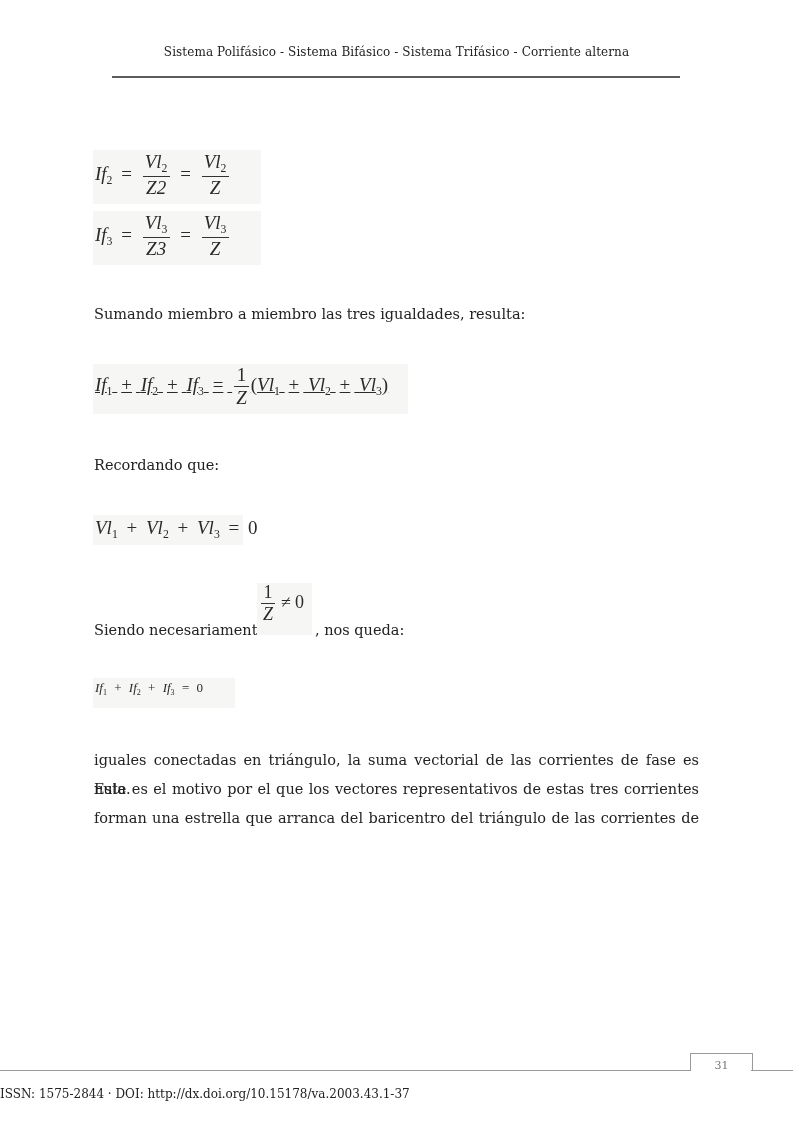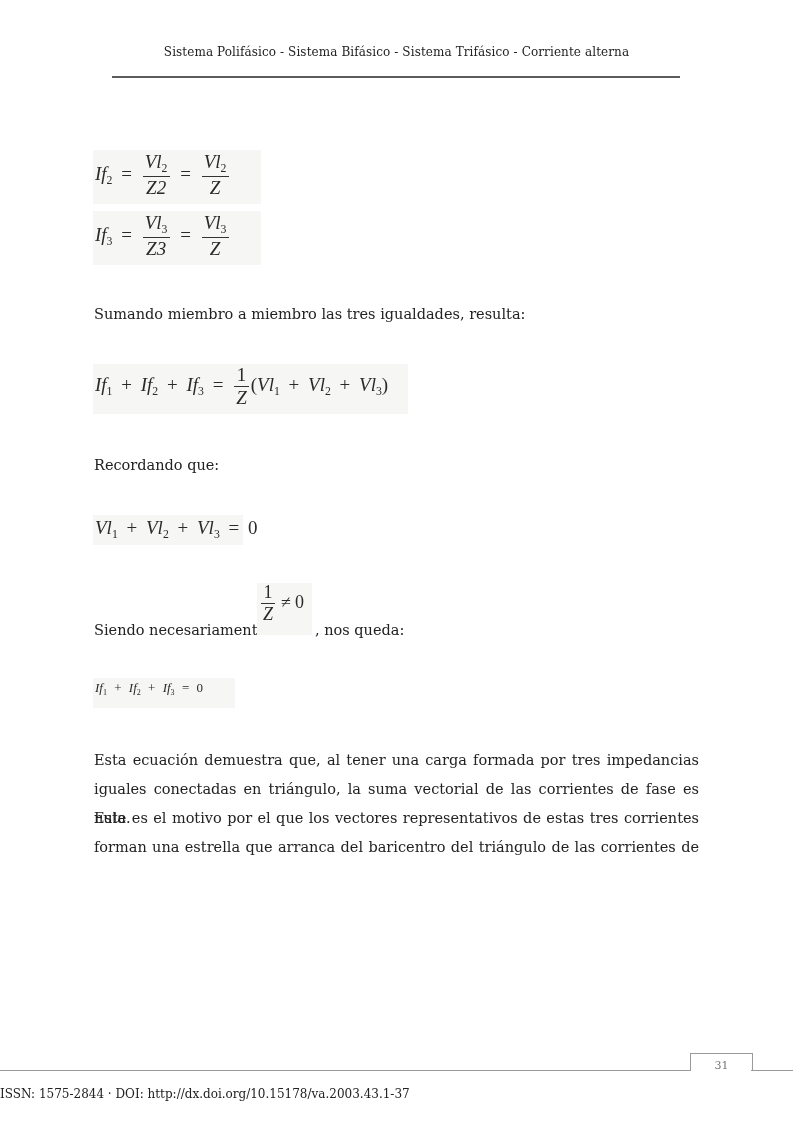--- a/index.html
+++ b/index.html
@@ -78,21 +78,21 @@
     <span class="frac math">
       <span class="num"><span>Vl</span><span class="sub">3</span></span>
       <span class="den">Z</span>
     </span>
   </div>
 </div>
 
 <div class="para p-sumando">Sumando miembro a miembro las tres igualdades, resulta:</div>
 
 <div class="eq-img eq3">
-  <div class="eq-inner" style="top:1px;">
+  <div class="eq-inner" style="top:1px;text-decoration:underline;">
     <span class="math"><span>If</span><span class="sub">1</span></span>
     <span class="op">+</span>
     <span class="math"><span>If</span><span class="sub">2</span></span>
     <span class="op">+</span>
     <span class="math"><span>If</span><span class="sub">3</span></span>
     <span class="op">=</span>
     <span class="frac">
       <span class="num upright">1</span>
       <span class="den math">Z</span>
     </span><span class="upright">(</span><span class="math"><span>Vl</span><span class="sub">1</span></span>
@@ -134,21 +134,20 @@
     <span class="op">+</span>
     <span class="math"><span>If</span><span class="sub">2</span></span>
     <span class="op">+</span>
     <span class="math"><span>If</span><span class="sub">3</span></span>
     <span class="op">=</span>
     <span class="upright">0</span>
   </div>
 </div>
 
 <div class="p-body">
-  <span class="ln">Esta ecuación demuestra que, al tener una carga formada por tres impedancias</span>
   <span class="ln">iguales conectadas en triángulo, la suma vectorial de las corrientes de fase es nula.</span>
   <span class="ln">Este es el motivo por el que los vectores representativos de estas tres corrientes</span>
   <span class="ln">forman una estrella que arranca del baricentro del triángulo de las corrientes de</span>
 </div>
 
 <div class="footer-line-left"></div>
 <div class="footer-tab"></div>
 <div class="footer-line-right"></div>
 <div class="page-number">31</div>
 <div class="footer-issn">ISSN:  1575-2844  ·  DOI:  http://dx.doi.org/10.15178/va.2003.43.1-37</div>

